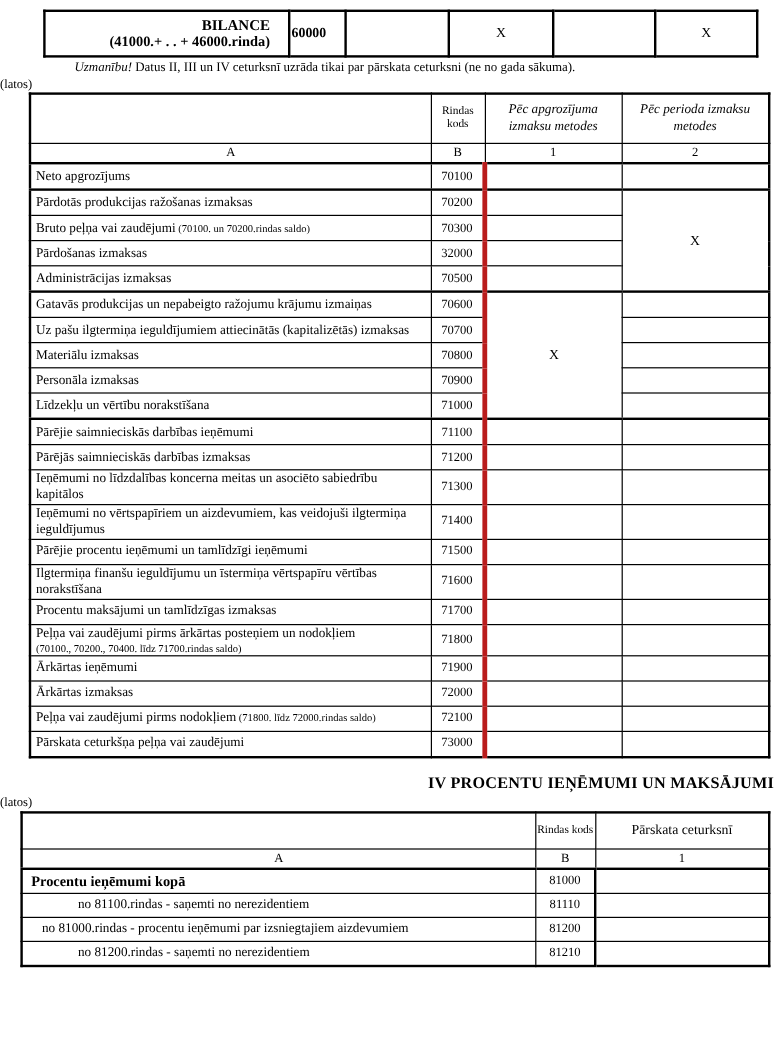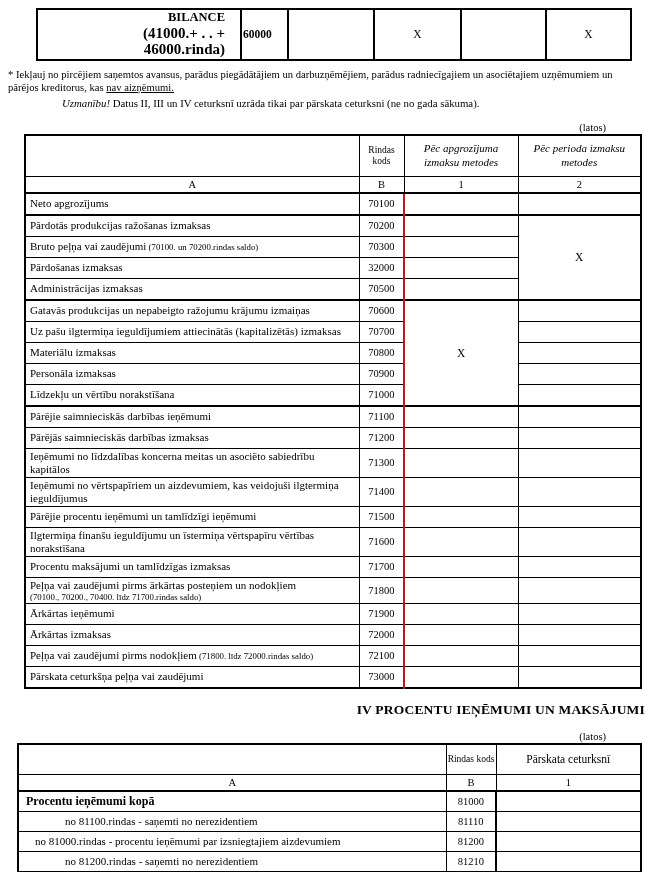--- a/index.html
+++ b/index.html
@@ -12,44 +12,44 @@
     font-family: "Liberation Serif", "DejaVu Serif", serif;
     overflow: hidden;
   }
   table { border-collapse: collapse; table-layout: fixed; }
 
   
   .t-top { margin: 8px 0 0 36px; width: 594px; }
   .t-top td { border: 2px solid #000; height: 34px; vertical-align: middle; }
   .t-top .lbl { text-align: right; padding-right: 15px; }
   .t-top .lbl .b1 { font-weight: bold; font-size: 12.5px; line-height: 1.1; }
-  .t-top .lbl .b2 { font-weight: bold; font-size: 15px; line-height: 1.1; margin-left: 48px; }
+  .t-top .lbl .b2 { font-weight: bold; font-size: 12px; line-height: 1.1; margin-left: 48px; }
   .t-top .code { font-weight: bold; text-align: left; font-size: 11.5px; }
   .t-top .c  { text-align: center; font-size: 11.5px; }
 
   
   .footnote { margin: 7px 10px 0 8px; font-size: 10.6px; line-height: 1.28; }
   .u { text-decoration: underline; }
 
   
   .h3row { margin: 11px 0 0 28px; font-weight: bold; font-size: 13.5px; letter-spacing: 0.2px; }
   .h3num { display: inline-block; width: 34px; }
   .note { margin: 2px 0 0 62px; font-size: 10.8px; }
   .note .em { font-style: italic; }
-  .latos { width: 606px; text-align: right; font-size: 10.5px; margin-top: 13px; }
+  .latos { width: 606px; text-align: left; font-size: 10.5px; margin-top: 3px; }
 
   
   .t-main { margin: 1px 0 0 24px; width: 616px; border: 2px solid #000; }
   .t-main th, .t-main td { border: 1px solid #000; vertical-align: middle; }
   .t-main .hrow th { height: 38px; font-weight: normal; text-align: center; }
   .t-main .th-rk { font-size: 9.5px; line-height: 1.15; }
   .t-main .th-it { font-style: italic; font-size: 11px; line-height: 1.25; }
   .t-main .subrow td { height: 13px; font-size: 10.5px; text-align: center; border-bottom: 2px solid #000; }
   .t-main td.a { padding: 1px 3px 1px 4px; font-size: 11px; line-height: 1.18; height: 18px; }
-  .t-main td.b { text-align: center; font-size: 10.5px; border-right: 2px solid #b91c1c; }
+  .t-main td.b { text-align: center; font-size: 10.5px; border-right: 4px solid #b91c1c; }
   .t-main td.x { text-align: center; font-size: 11.5px; }
   .t-main tr.tt td { border-top: 2px solid #000; }
   .sm  { font-size: 8.8px; }
   .sm2 { display: block; font-size: 8.8px; line-height: 1.15; }
 
   
   .h4 { margin: 13px 0 0 17px; font-weight: bold; font-size: 13.5px; letter-spacing: 0.2px; text-align: right; }
   .t-iv { margin: 1px 0 0 17px; width: 623px; border: 2px solid #000; }
   .t-iv th, .t-iv td { border: 1px solid #000; vertical-align: middle; }
   .t-iv .hrow th { height: 27px; font-weight: normal; text-align: center; }
@@ -84,21 +84,20 @@
       </td>
       <td class="code">60000</td>
       <td class="c"></td>
       <td class="c">X</td>
       <td class="c"></td>
       <td class="c">X</td>
     </tr>
   </tbody>
     </table>
 
-  <p class="footnote"><span>* Iekļauj no pircējiem saņemtos avansus, parādus piegādātājiem un darbuzņēmējiem, parādus radniecīgajiem un asociētajiem uzņēmumiem un pārējos kreditorus, kas </span><span class="u">nav aizņēmumi.</span></p>
 
   <div class="note">
     <span class="em">Uzmanību!</span><span> Datus II, III un IV ceturksnī uzrāda tikai par pārskata ceturksni (ne no gada sākuma).</span>
   </div>
   <div class="latos">(latos)</div>
 
   <table class="t-main">
     <colgroup>
         <col style="width:334px">
         <col style="width:45px">

